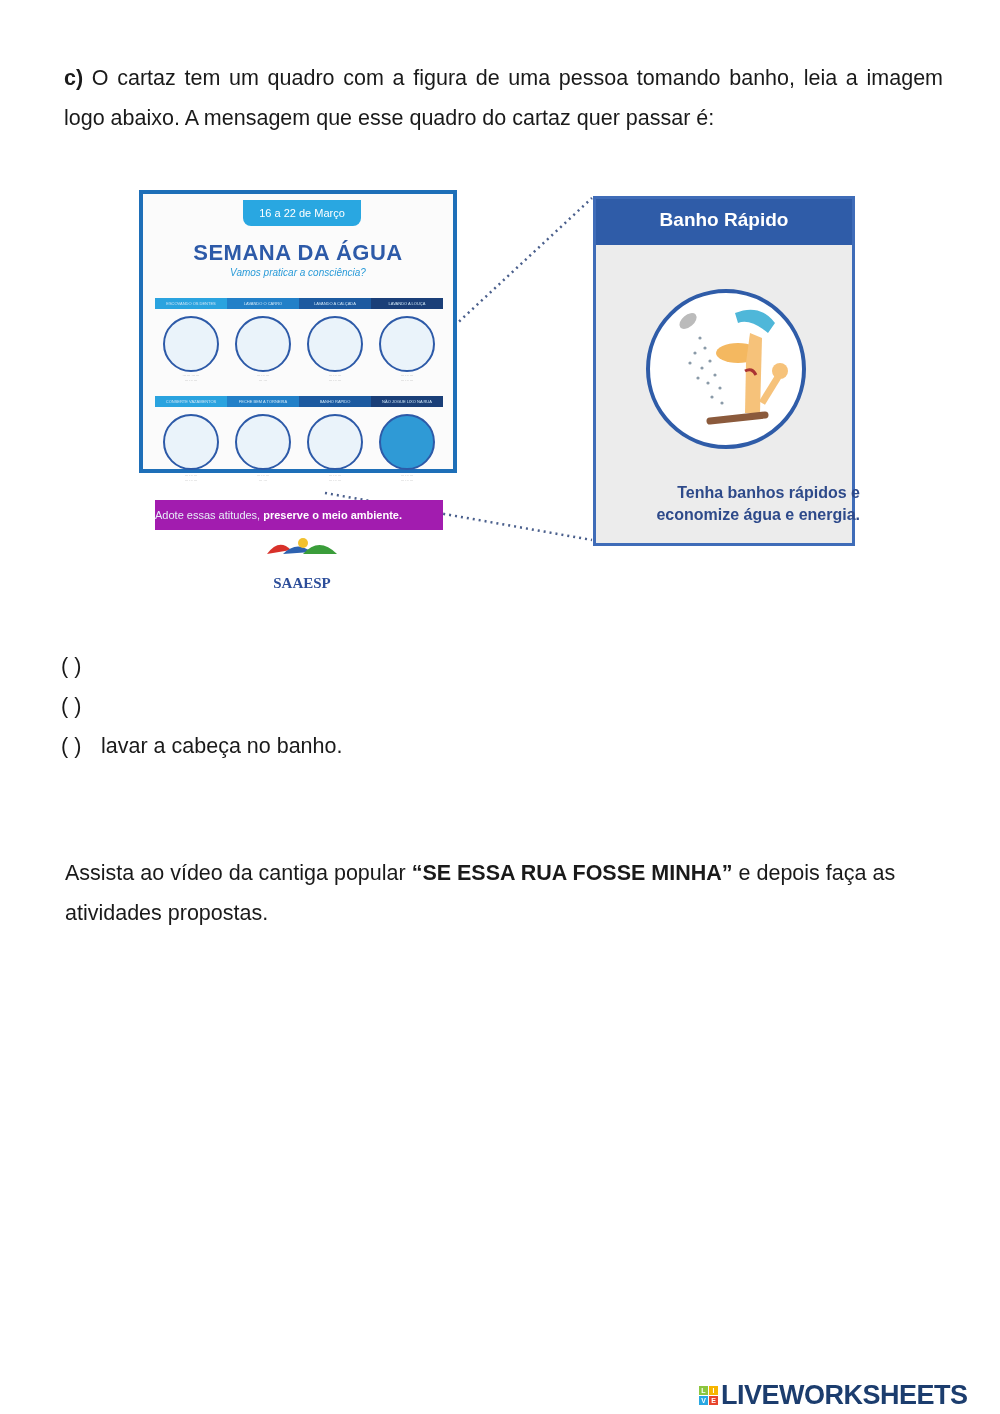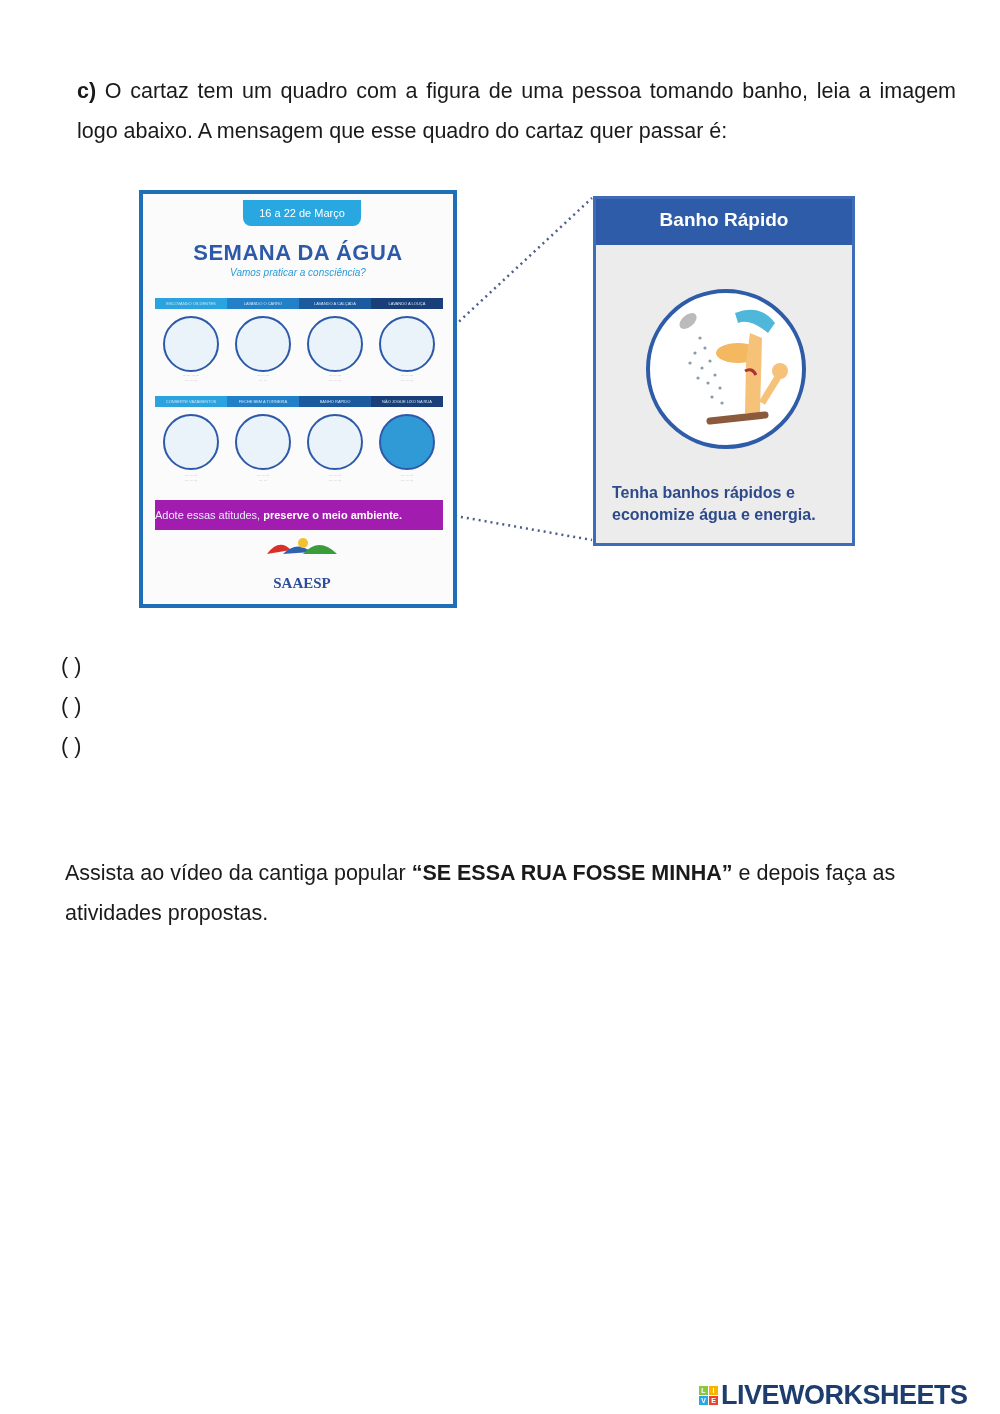--- a/index.html
+++ b/index.html
@@ -9,21 +9,21 @@
   .para { position: absolute; left: 61px; width: 879px; font-size: 21.5px; line-height: 40px; text-align: justify; }
   .para b { font-weight: bold; }
   #q-intro { top: 55px; }
   #instr { top: 849px; text-align: left; }
 
   .options { position: absolute; left: 61px; top: 646px; font-size: 21.5px; line-height: 40px; }
   .opt { display: flex; align-items: center; }
   .opt .paren { display: inline-block; width: 40px; }
 
   
-  .poster { position: absolute; left: 139px; top: 190px; width: 318px; height: 418px;
+  .poster { position: absolute; left: 139px; top: 190px; width: 318px; height: 283px;
             border: 4px solid #1e6fb8; background: #fbfbfb; box-sizing: border-box; }
   .date-pill { position: absolute; left: 100px; top: 6px; width: 118px; height: 26px; background: #29a7e1;
                border-radius: 0 0 8px 8px; color: #fff; font-size: 11px; text-align: center; line-height: 26px; }
   .poster-title { position: absolute; left: 0; width: 100%; top: 46px; text-align: center; color: #2d5aa8;
                   font-weight: bold; font-size: 22px; letter-spacing: 0.5px; }
   .poster-sub { position: absolute; left: 0; width: 100%; top: 73px; text-align: center; color: #2a9bd8;
                 font-style: italic; font-size: 10px; }
   .cat-row { position: absolute; left: 12px; width: 288px; height: 11px; display: flex; }
   .cat-row div { flex: 1; font-size: 4px; color: #cfe6f7; text-align: center; line-height: 11px; overflow: hidden; white-space: nowrap; }
   .c1 { background: #2aa3df; } .c2 { background: #2280c8; } .c3 { background: #1c5aa0; } .c4 { background: #1a3f78; }
@@ -37,34 +37,34 @@
   .logo { position: absolute; left: 120px; top: 342px; width: 78px; text-align: center; }
   .logo-text { color: #2d4e9a; font-weight: bold; font-size: 15px; font-family: "Liberation Serif", serif; margin-top: 15px; }
 
   
   .card { position: absolute; left: 593px; top: 196px; width: 262px; height: 350px; border: 3px solid #3f6cb8;
           background: #ececec; box-sizing: border-box; }
   .card-head { height: 46px; background: #2f5ca8; color: #fff; font-weight: bold; font-size: 19px;
                text-align: center; line-height: 42px; }
   .card-img { position: absolute; left: 50px; top: 90px; width: 160px; height: 160px; border-radius: 50%;
               border: 4px solid #2f5ca8; background: #fff; box-sizing: border-box; overflow: hidden; }
-  .card-cap { position: absolute; left: 16px; width: 100%; top: 283px; text-align: left; color: #2e4a8a;
+  .card-cap { position: absolute; left: 8px; width: 100%; top: 283px; text-align: right; color: #2e4a8a;
               font-weight: bold; font-size: 16px; line-height: 22px; }
 
   svg.connector { position: absolute; left: 0; top: 0; width: 1000px; height: 1414px; pointer-events: none; }
 
   .lw { position: absolute; left: 699px; top: 1380px; display: flex; align-items: center; }
   .lw-badge { display: grid; grid-template-columns: 9px 9px; grid-template-rows: 9px 9px; gap: 1px; margin-right: 3px; }
   .lw-badge span { font-size: 7px; color: #fff; font-weight: bold; text-align: center; line-height: 9px; }
   .lw-text { color: #1c3d6e; font-weight: bold; font-size: 27px; letter-spacing: -0.5px; }
 </style>
 </head>
 <body>
 
-<p class="para" id="q-intro" style="margin:16px"><b>c)</b><span> O cartaz tem um quadro com a figura de uma pessoa tomando banho, leia a imagem logo abaixo. A mensagem que esse quadro do cartaz quer passar é:</span></p>
+<p class="para" id="q-intro" style="margin:3px"><b>c)</b><span> O cartaz tem um quadro com a figura de uma pessoa tomando banho, leia a imagem logo abaixo. A mensagem que esse quadro do cartaz quer passar é:</span></p>
 
 <svg class="connector">
   <line x1="380" y1="395" x2="592" y2="198" stroke="#4a5f8c" stroke-width="2.5" stroke-dasharray="2 4"></line>
   <line x1="325" y1="493" x2="592" y2="540" stroke="#4a5f8c" stroke-width="2.5" stroke-dasharray="2 4"></line>
 </svg>
 
 <div class="poster">
   <div class="date-pill">16 a 22 de Março</div>
   <div class="poster-title">SEMANA DA ÁGUA</div>
   <div class="poster-sub">Vamos praticar a consciência?</div>
@@ -156,20 +156,21 @@
 
 <div class="options">
   <div class="opt">
     <span class="paren">(   )</span>
   </div>
   <div class="opt">
     <span class="paren">(   )</span>
   </div>
   <div class="opt">
     <span class="paren">(   )</span>
+    <span>lavar a cabeça no banho.</span>
   </div>
 </div>
 
 <p class="para" id="instr" style="margin:4px"><span>Assista ao vídeo da cantiga popular </span><b>“SE ESSA RUA FOSSE MINHA”</b><span> e depois faça as atividades propostas.</span></p>
 
 <div class="lw">
   <div class="lw-badge">
     <span style="background:#8cc63f">L</span>
     <span style="background:#f7b500">I</span>
     <span style="background:#29a7e1">V</span>

